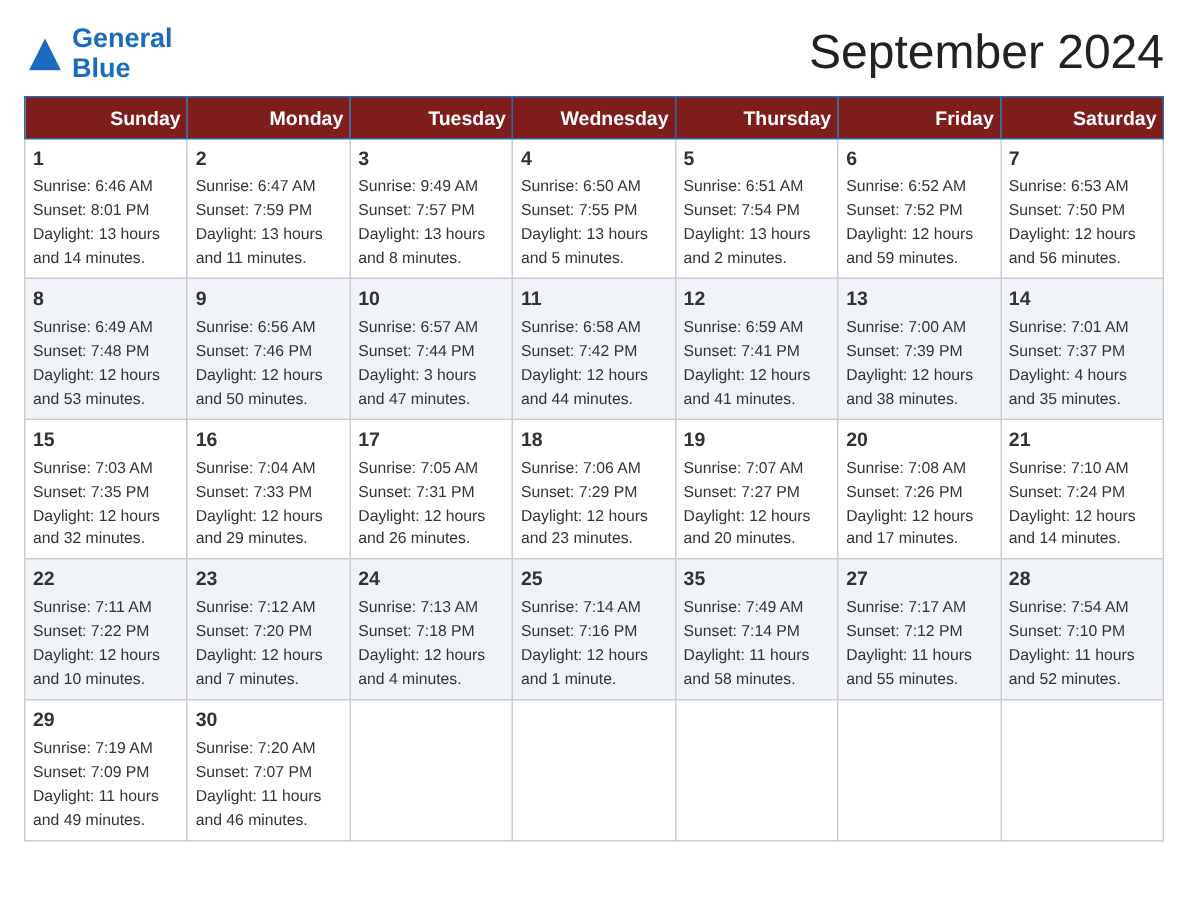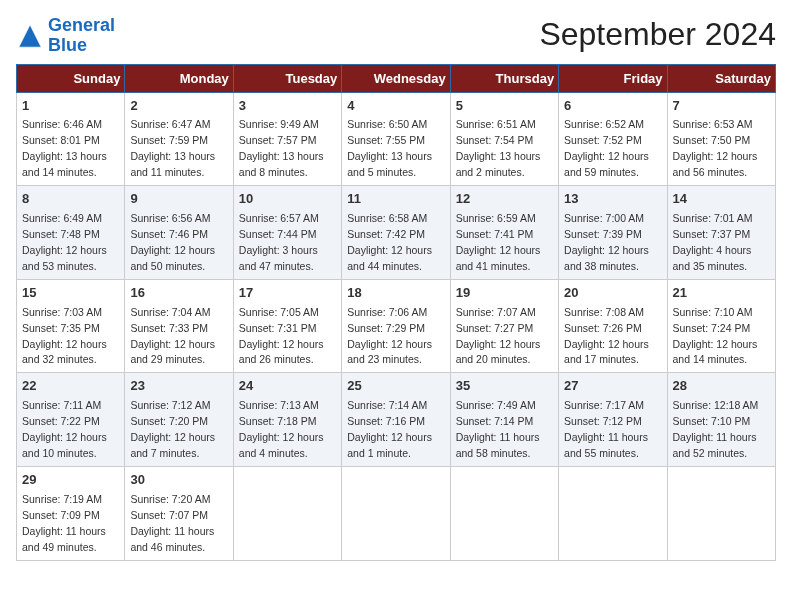--- a/index.html
+++ b/index.html
@@ -285,21 +285,21 @@
         <span class="day-info">Daylight: 11 hours and 58 minutes.</span>
       </td>
         <td>
         <span class="day-num">27</span>
         <span class="day-info">Sunrise: 7:17 AM</span><br>
         <span class="day-info">Sunset: 7:12 PM</span><br>
         <span class="day-info">Daylight: 11 hours and 55 minutes.</span>
       </td>
         <td>
         <span class="day-num">28</span>
-        <span class="day-info">Sunrise: 12:18 AM</span><br>
+        <span class="day-info">Sunrise: 7:54 AM</span><br>
         <span class="day-info">Sunset: 7:10 PM</span><br>
         <span class="day-info">Daylight: 11 hours and 52 minutes.</span>
       </td>
       </tr>
       <tr>
         <td>
         <span class="day-num">29</span>
         <span class="day-info">Sunrise: 7:19 AM</span><br>
         <span class="day-info">Sunset: 7:09 PM</span><br>
         <span class="day-info">Daylight: 11 hours and 49 minutes.</span>

